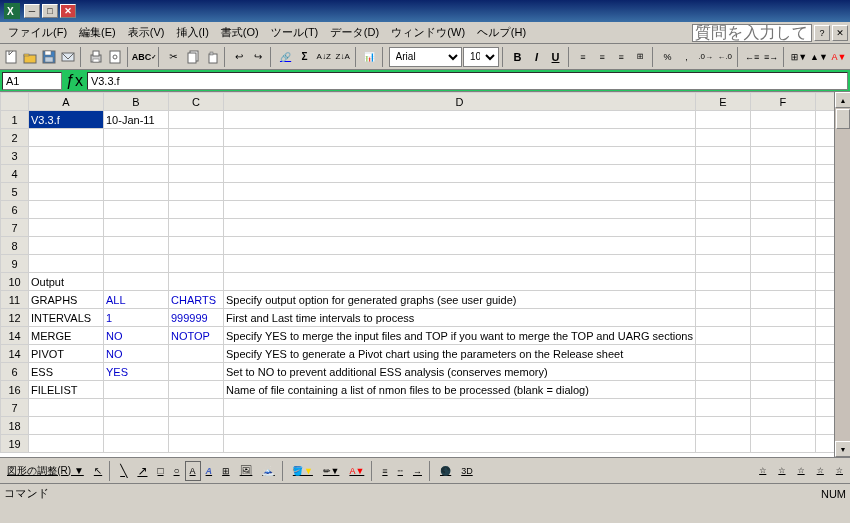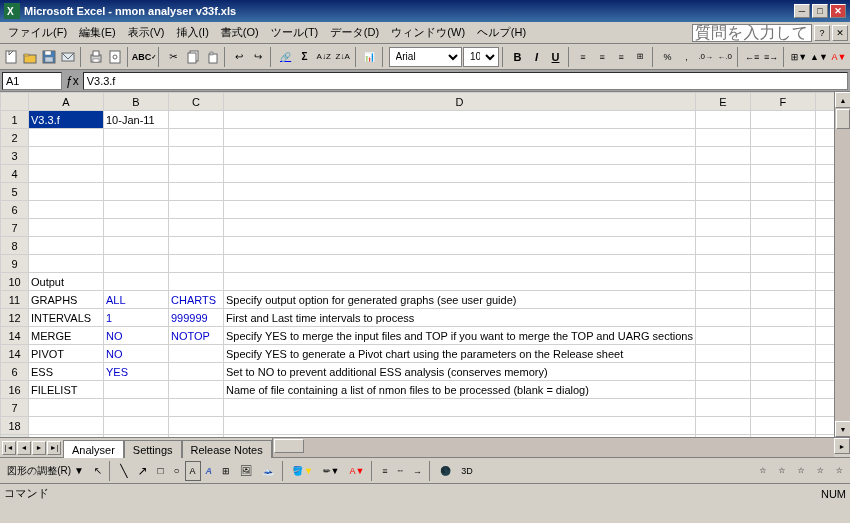--- a/index.html
+++ b/index.html
@@ -53,21 +53,21 @@
       display: flex; align-items: center; justify-content: center;
       cursor: pointer; font-size: 10px;
     }
     .tb-sep { width: 4px; height: 20px; border-left: 1px solid #808080; margin: 0 2px; }
     .font-selector { height: 20px; width: 90px; border: 1px solid #808080; font-size: 10px; background: white; padding: 0 2px; }
     .size-selector { height: 20px; width: 36px; border: 1px solid #808080; font-size: 10px; background: white; padding: 0 2px; }
     .bold-btn { font-weight: bold; width: 22px; height: 22px; background: #d4d0c8; border: 1px solid transparent; cursor: pointer; font-size: 11px; display: flex; align-items: center; justify-content: center; }
 
     
     .formula-bar {
-      background: #a3a3a3;
+      background: #22c55e;
       height: 22px;
       display: flex;
       align-items: center;
       padding: 0 2px;
       border-bottom: 1px solid #808080;
       gap: 2px;
     }
     .cell-ref { width: 60px; height: 18px; border: 1px inset #808080; background: white; font-size: 11px; padding: 0 3px; display: flex; align-items: center; }
     .formula-icon { padding: 0 4px; font-size: 11px; }
     .formula-input { flex: 1; height: 18px; border: 1px inset #808080; background: white; font-size: 11px; padding: 0 3px; display: flex; align-items: center; }
@@ -120,20 +120,21 @@
 
     
     .draw-toolbar {
       background: #d4d0c8;
       height: 26px;
       display: flex;
       align-items: center;
       padding: 0 2px;
       border-top: 1px solid #808080;
       gap: 0;
+      text-decoration: underline;
     }
     .draw-btn { padding: 2px 4px; font-size: 10px; background: #d4d0c8; border: 1px solid transparent; cursor: pointer; height: 20px; display: flex; align-items: center; }
 
     
     .status-bar {
       background: #d4d0c8;
       height: 20px;
       display: flex;
       align-items: center;
       padding: 0 4px;
@@ -152,21 +153,20 @@
 </head>
 <body>
 
 <div class="title-bar">
   <span class="title-bar-icon">
     <svg width="14" height="14" viewBox="0 0 14 14">
       <rect width="14" height="14" fill="#1d6f42"></rect>
       <text x="2" y="11" fill="white" font-size="10" font-weight="bold">X</text>
     </svg>
   </span>
-  <span class="title-bar-text">Microsoft Excel - nmon analyser v33f.xls</span>
   <div class="title-bar-buttons">
     <div class="title-btn">─</div>
     <div class="title-btn">□</div>
     <div class="title-btn" style="background:#d04040; color:white;">✕</div>
   </div>
 </div>
 
 <div class="menu-bar">
   <div class="menu-item">ファイル(F)</div>
   <div class="menu-item">編集(E)</div>
@@ -279,21 +279,21 @@
   <div class="tb-btn" style="font-size:9px;">←≡</div>
   <div class="tb-btn" style="font-size:9px;">≡→</div>
   <div class="tb-sep"></div>
   <div class="tb-btn" style="font-size:9px;">⊞▼</div>
   <div class="tb-btn" style="font-size:9px;">▲▼</div>
   <div class="tb-btn" style="font-size:9px; color:red;">A▼</div>
 </div>
 
 <div class="formula-bar">
   <div class="cell-ref">A1</div>
-  <span class="formula-icon" style="font-size:12px; cursor:pointer; padding:0 2px;text-align:center;">ƒx</span>
+  <span class="formula-icon" style="font-size:16px; cursor:pointer; padding:0 2px;text-align:center;">ƒx</span>
   <div class="formula-input">V3.3.f</div>
 </div>
 
 <div style="display:flex; flex-direction:column; height:calc(523px - 22px - 22px - 26px - 22px - 46px - 20px); background:white;">
   <div style="display:flex; flex:1; overflow:hidden;">
 
     <div class="grid-area" style="position:relative; overflow:hidden;">
       <table class="grid">
         <thead>
           <tr>
@@ -506,40 +506,20 @@
 
     <div class="v-scrollbar">
       <div class="scroll-btn">▲</div>
       <div class="scroll-track">
         <div class="scroll-thumb"></div>
       </div>
       <div class="scroll-btn">▼</div>
     </div>
   </div>
 
-  <div style="display:flex; height:20px; background:#d4d0c8; border-top:1px solid #808080;">
-
-    <div style="display:flex; align-items:center; gap:1px; padding:2px 2px;">
-      <div class="tab-nav-btn">|◄</div>
-      <div class="tab-nav-btn">◄</div>
-      <div class="tab-nav-btn">►</div>
-      <div class="tab-nav-btn">►|</div>
-    </div>
-
-    <div style="display:flex; align-items:flex-end;">
-      <div class="sheet-tab active">Analyser</div>
-      <div class="sheet-tab">Settings</div>
-      <div class="sheet-tab">Release Notes</div>
-    </div>
-
-    <div style="flex:1; background:#c8c0b8; border-left:1px solid #808080;">
-      <div style="width:30px; height:14px; background:#d4d0c8; border:1px solid; border-color:#ffffff #808080 #808080 #ffffff; margin:1px;"></div>
-    </div>
-    <div class="h-scroll-btn">►</div>
-  </div>
 </div>
 
 <div class="draw-toolbar">
   <div class="draw-btn">図形の調整(R) ▼</div>
   <div class="draw-btn" style="cursor:pointer;">↖</div>
   <div class="tb-sep"></div>
   <div class="draw-btn" style="font-size:12px;">╲</div>
   <div class="draw-btn" style="font-size:12px;">↗</div>
   <div class="draw-btn">□</div>
   <div class="draw-btn">○</div>

